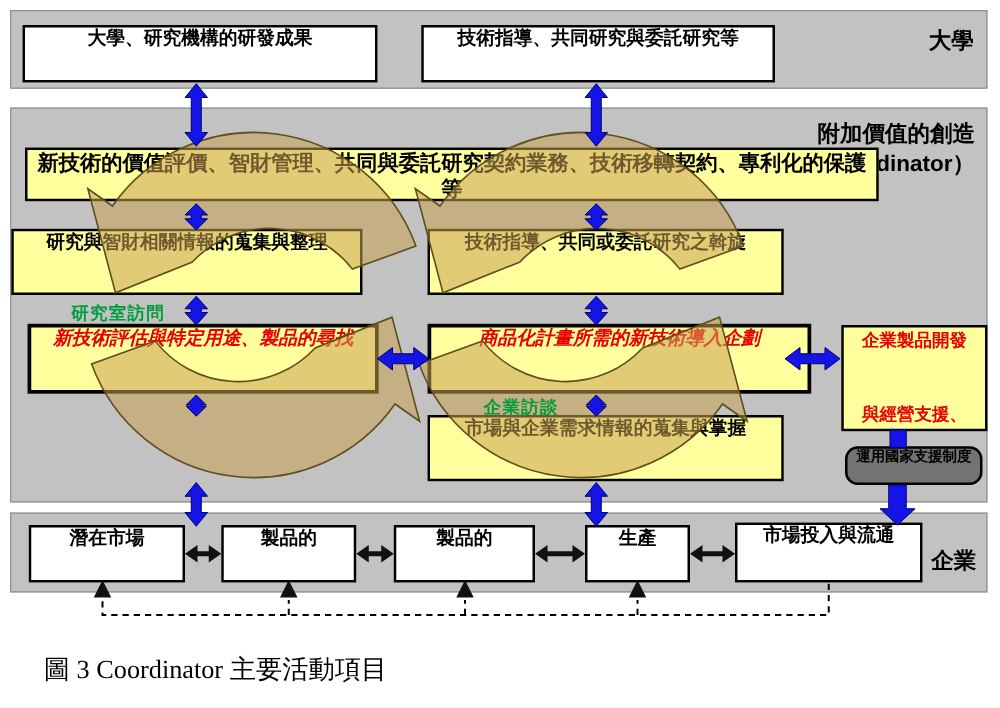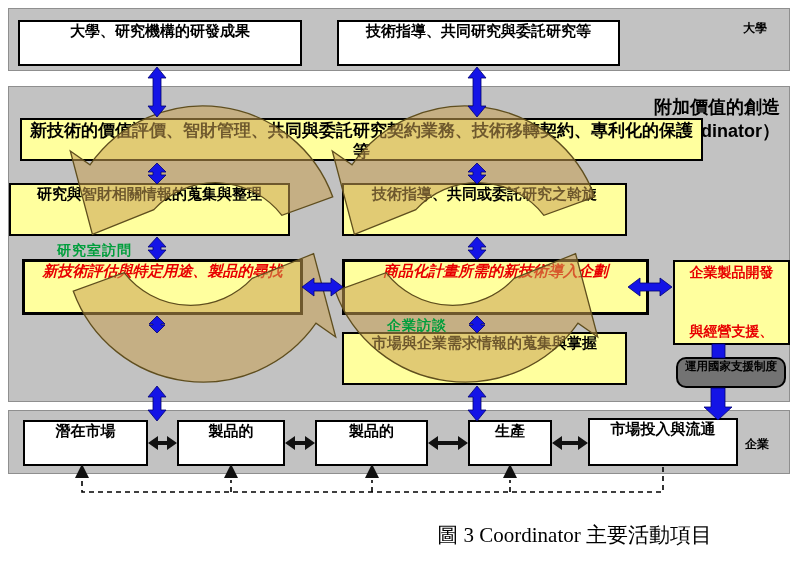--- a/index.html
+++ b/index.html
@@ -10,27 +10,27 @@
   .band-mid{top:86px;height:316px;}
   .band-bottom{top:410px;height:64px;}
   .box{position:absolute;display:flex;justify-content:center;text-align:center;
        box-sizing:border-box;font-weight:bold;color:#000;line-height:1.25;}
   .white-box{background:#fff;border:2px solid #000;font-size:15px;}
   .yellow-box{background:#ffff9e;border:2px solid #000;font-size:15px;}
   .thick{border-width:3px;font-style:italic;}
   .red-text{color:#e80000;}
   .side-box{flex-direction:column;justify-content:space-evenly;font-size:14px;gap:39px;}
   .green-box{background:#737373;border:2px solid #000;border-radius:10px;font-size:11.5px;}
-  .band-label{position:absolute;font-weight:bold;font-size:12px;color:#000;}
+  .band-label{position:absolute;font-weight:bold;font-size:18px;color:#000;}
   .coord-label{position:absolute;left:552px;top:95px;width:228px;text-align:right;
                font-weight:bold;font-size:18px;color:#000;}
   .green-label{position:absolute;color:#009e3c;font-weight:bold;font-size:14px;z-index:5;letter-spacing:1px;}
   .overlay{position:absolute;left:0;top:0;z-index:4;pointer-events:none;}
-  .caption{position:absolute;left:0;top:521px;width:712px;text-align:right;color:#000;
-           font-family:"Liberation Serif","DejaVu Serif",serif;font-size:21px;}
+  .caption{position:absolute;left:0;top:521px;width:712px;text-align:left;color:#000;
+           font-family:"Liberation Serif","DejaVu Serif",serif;font-size:21px;padding-left:35px;}
 </style>
 </head>
 <body>
 
 <div class="stage">
 
   <div class="band band-top"></div>
   <div class="band band-mid"></div>
   <div class="band band-bottom"></div>
 

